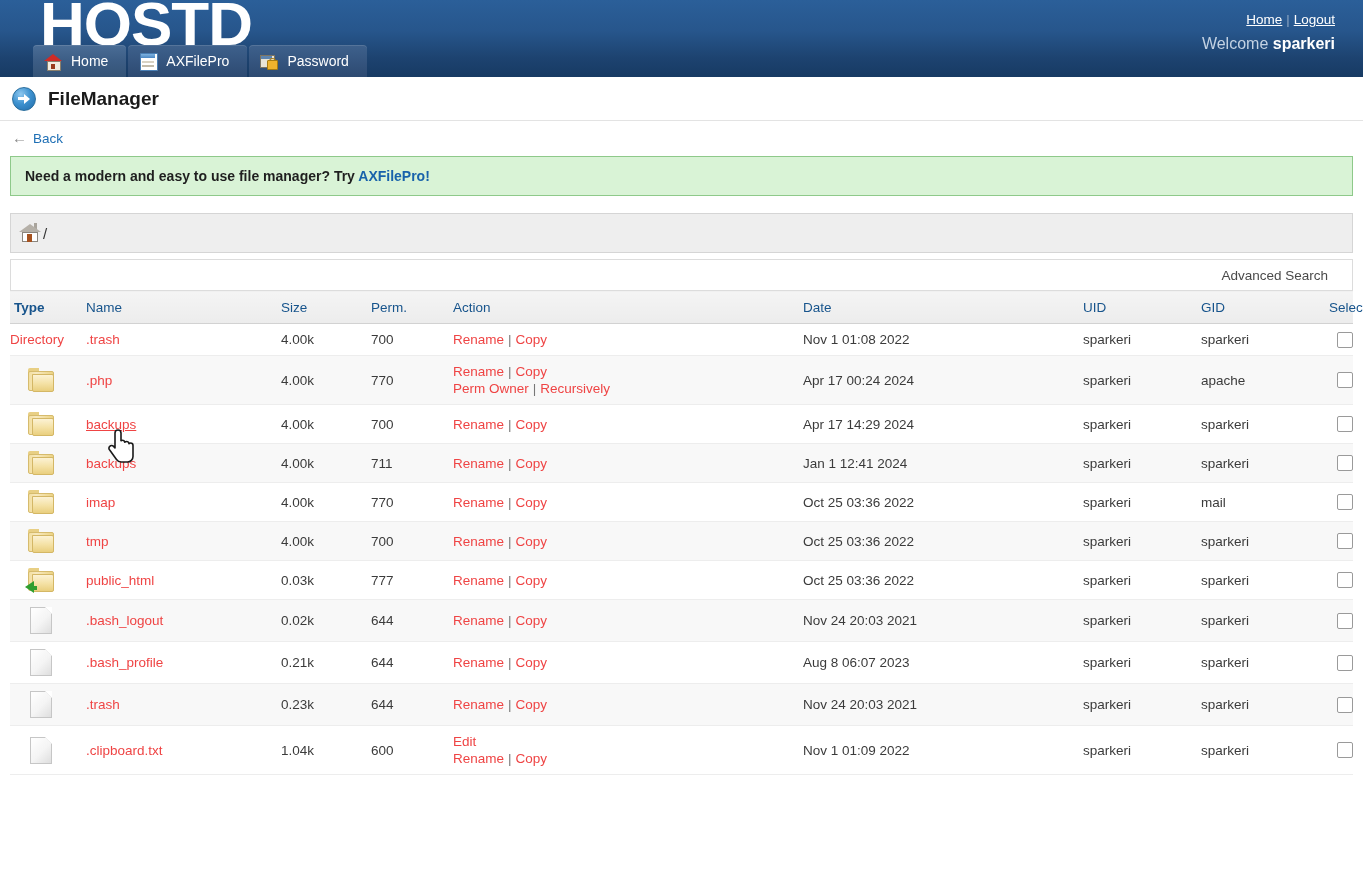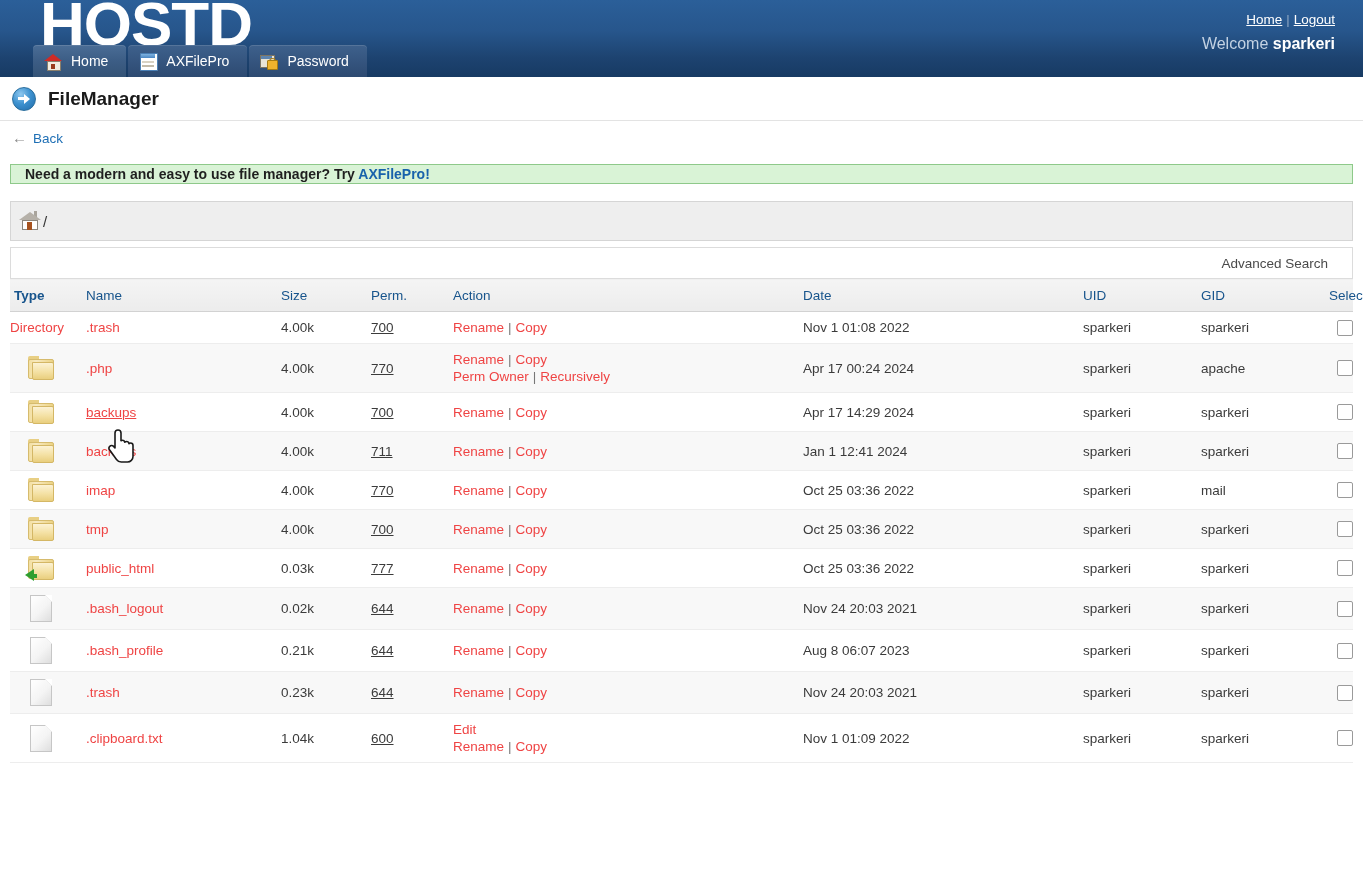--- a/index.html
+++ b/index.html
@@ -192,24 +192,24 @@
     margin-top: 11px;
   }
   .back-arrow {
     color: #8a8a8a;
     margin-right: 6px;
     font-size: 15px;
   }
 
   
   .notice {
-    margin: 9px 10px 0 10px;
+    margin: 1px 10px 0 10px;
     background: #d9f3d6;
     border: 1px solid #8ec98a;
-    padding: 1px 14px;
+    padding: 11px 14px;
     font-size: 14px;
     font-weight: bold;
     color: #1f1f1f;
   }
   .notice a {
     color: #1862ab;
     text-decoration: none;
     font-weight: bold;
   }
 
@@ -295,21 +295,21 @@
   table.files tbody tr.even { background: #f8f8f8; }
   table.files tbody td {
     padding: 7px 0;
     font-size: 13.5px;
     color: #3b3b3b;
     vertical-align: middle;
   }
   td.c-type  { width: 72px;  padding-left: 4px; }
   td.c-name  { width: 195px; }
   td.c-size  { width: 90px;  }
-  td.c-perm  { width: 82px; text-decoration: underline;  }
+  td.c-perm  { width: 82px;  }
   td.c-act   { width: 350px; }
   td.c-date  { width: 280px; }
   td.c-uid   { width: 118px; }
   td.c-gid   { width: 128px; }
   td.c-sel   { text-align: right; padding-right: 10px; }
 
   .flink {
     color: #ef4444;
     text-decoration: none;
     font-size: 13.5px;

